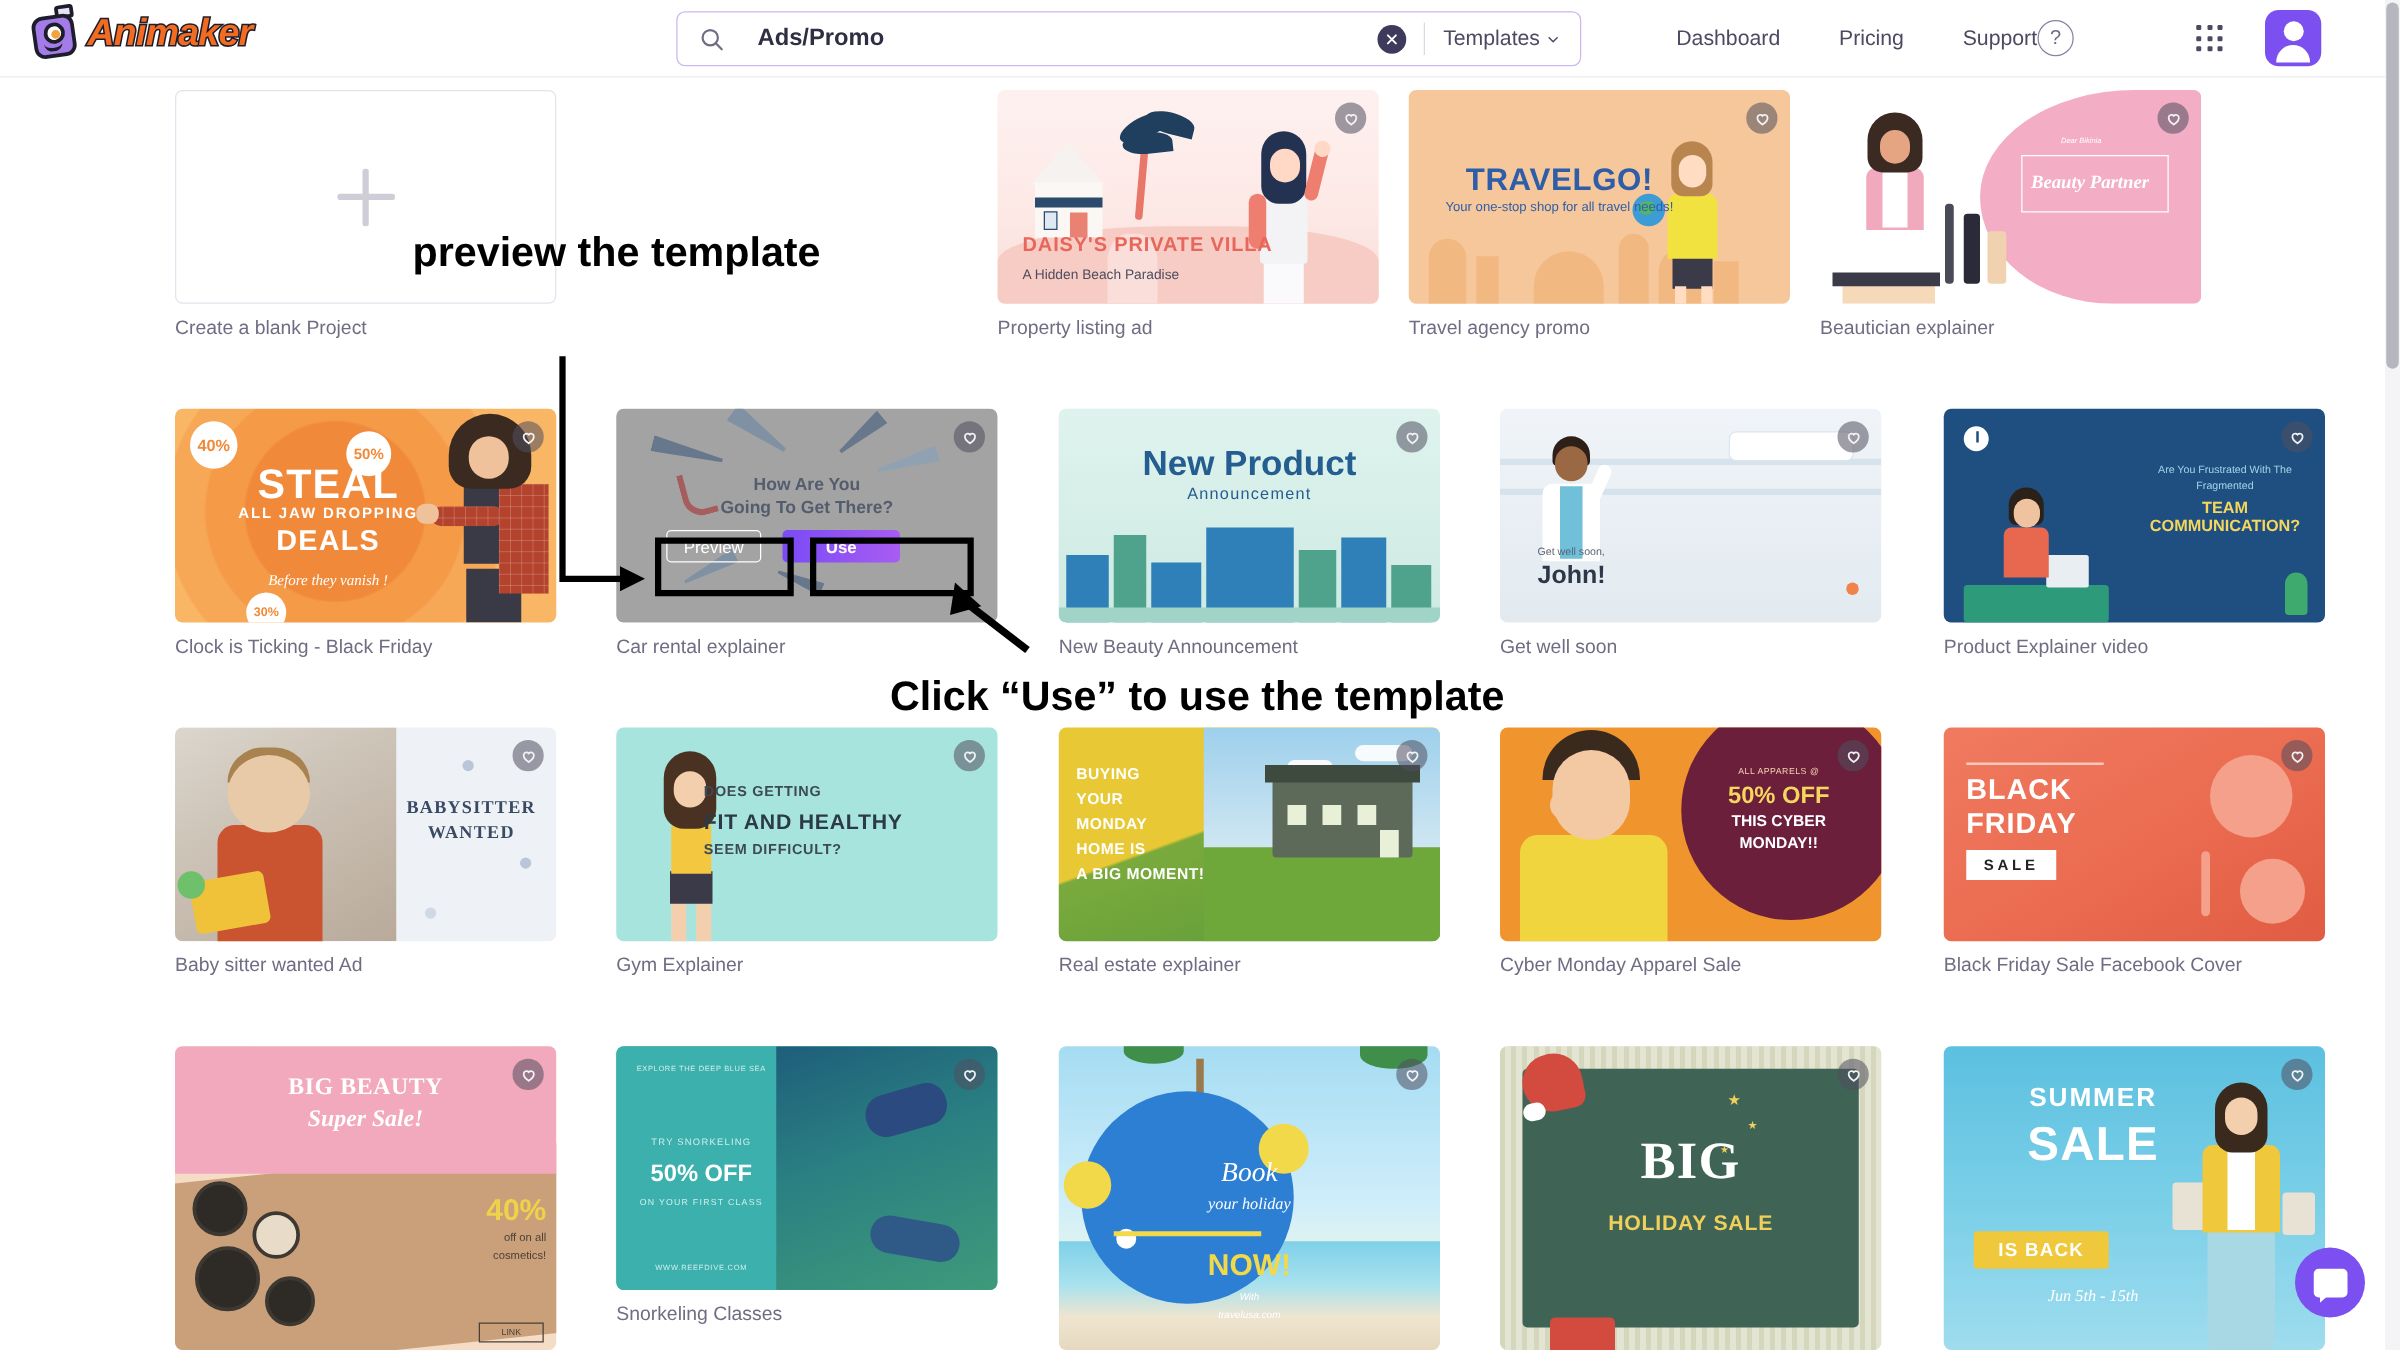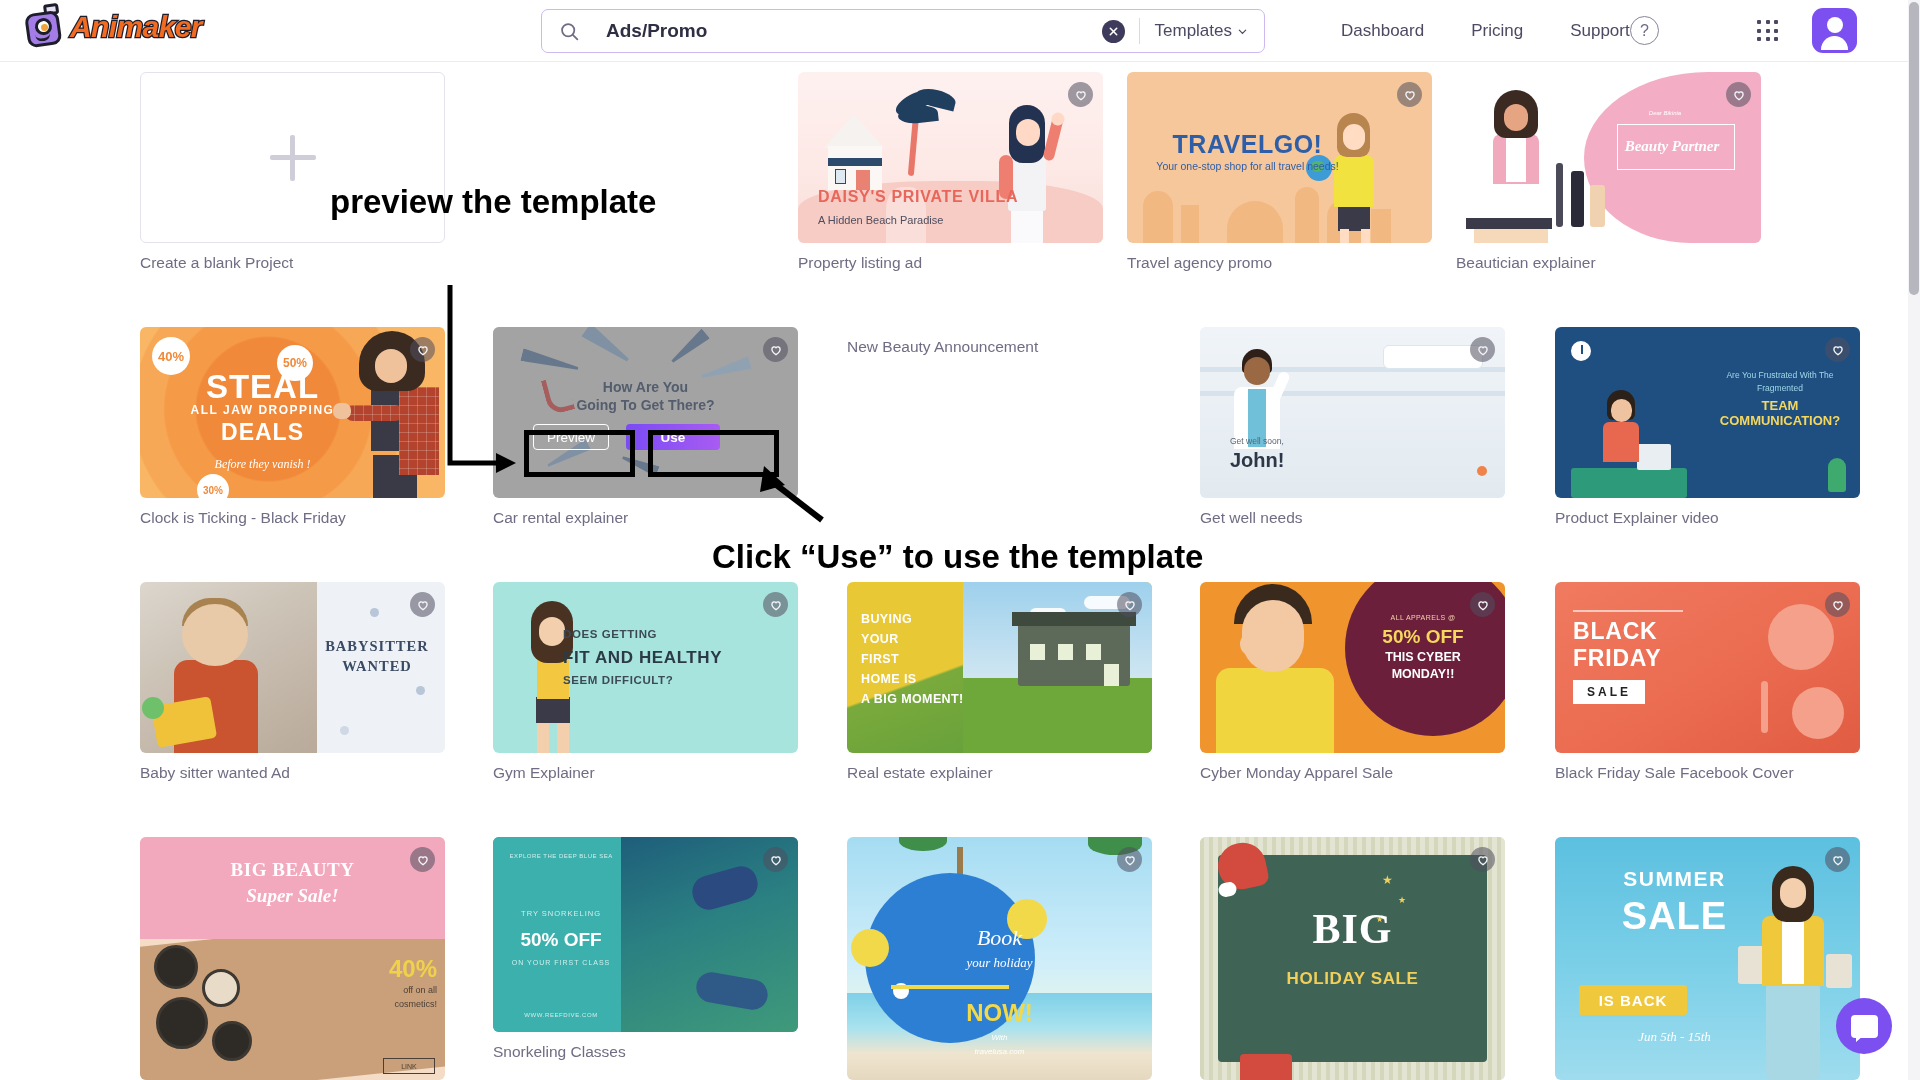--- a/index.html
+++ b/index.html
@@ -691,20 +691,42 @@
         <div class="heart">
           <svg viewBox="0 0 24 24" fill="none" stroke="#f2f2f5" stroke-width="2.4">
               <path d="M12 20s-7-4.6-7-9.4A4 4 0 0 1 12 8a4 4 0 0 1 7 2.6C19 15.4 12 20 12 20z"></path>
             </svg>
         </div>
       </div>
       <div class="caption">Car rental explainer</div>
     </div>
 
     <div class="cell" style="left:847px;">
+      <div class="thumb newprod">
+        <div class="art">
+          <div class="sky"></div>
+          <div class="city">
+            <div class="bld" style="left:6px;width:34px;height:54px;"></div>
+            <div class="bld g" style="left:44px;width:26px;height:70px;"></div>
+            <div class="bld" style="left:74px;width:40px;height:48px;"></div>
+            <div class="bld" style="left:118px;width:70px;height:76px;"></div>
+            <div class="bld g" style="left:192px;width:30px;height:58px;"></div>
+            <div class="bld" style="left:226px;width:36px;height:68px;"></div>
+            <div class="bld g" style="left:266px;width:32px;height:46px;"></div>
+            <div class="street"></div>
+          </div>
+          <div class="t-center newprod-t1">New Product</div>
+          <div class="t-center newprod-t2">Announcement</div>
+        </div>
+        <div class="heart">
+          <svg viewBox="0 0 24 24" fill="none" stroke="#f2f2f5" stroke-width="2.4">
+              <path d="M12 20s-7-4.6-7-9.4A4 4 0 0 1 12 8a4 4 0 0 1 7 2.6C19 15.4 12 20 12 20z"></path>
+            </svg>
+        </div>
+      </div>
       <div class="caption">New Beauty Announcement</div>
     </div>
 
     <div class="cell" style="left:1200px;">
       <div class="thumb getwell">
         <div class="art">
           <div class="bg"></div>
           <div class="bar" style="top:40px;"></div>
             <div class="bar" style="top:64px;"></div>
           <div class="window"></div>
@@ -718,21 +740,21 @@
           <div class="dot"></div>
           <div class="t-center getwell-t1">Get well soon,</div>
           <div class="t-center getwell-t2">John!</div>
         </div>
         <div class="heart">
           <svg viewBox="0 0 24 24" fill="none" stroke="#f2f2f5" stroke-width="2.4">
               <path d="M12 20s-7-4.6-7-9.4A4 4 0 0 1 12 8a4 4 0 0 1 7 2.6C19 15.4 12 20 12 20z"></path>
             </svg>
         </div>
       </div>
-      <div class="caption">Get well needs</div>
+      <div class="caption">Get well soon</div>
     </div>
 
     <div class="cell" style="left:1555px;">
       <div class="thumb prodex">
         <div class="art">
           <div class="clock"></div>
           <div class="desk"></div>
             <div class="monitor"></div>
             <div class="plant"></div>
           <div class="person">
@@ -814,21 +836,21 @@
           <div class="lawn"></div>
           <div class="home">
             <div class="rf"></div>
             <div class="w2" style="left:12px;top:20px;"></div>
             <div class="w2" style="left:40px;top:20px;"></div>
             <div class="w2" style="left:68px;top:20px;"></div>
             <div class="w2" style="left:86px;top:40px;height:22px;"></div>
           </div>
           <div class="t-center re-t" style="top:30px;">BUYING</div>
           <div class="t-center re-t" style="top:50px;">YOUR</div>
-          <div class="t-center re-t" style="top:70px;">FIRST</div>
+          <div class="t-center re-t" style="top:70px;">MONDAY</div>
           <div class="t-center re-t" style="top:90px;">HOME IS</div>
           <div class="t-center re-t" style="top:110px;">A BIG MOMENT!</div>
         </div>
         <div class="heart">
           <svg viewBox="0 0 24 24" fill="none" stroke="#f2f2f5" stroke-width="2.4">
               <path d="M12 20s-7-4.6-7-9.4A4 4 0 0 1 12 8a4 4 0 0 1 7 2.6C19 15.4 12 20 12 20z"></path>
             </svg>
         </div>
       </div>
       <div class="caption">Real estate explainer</div>

